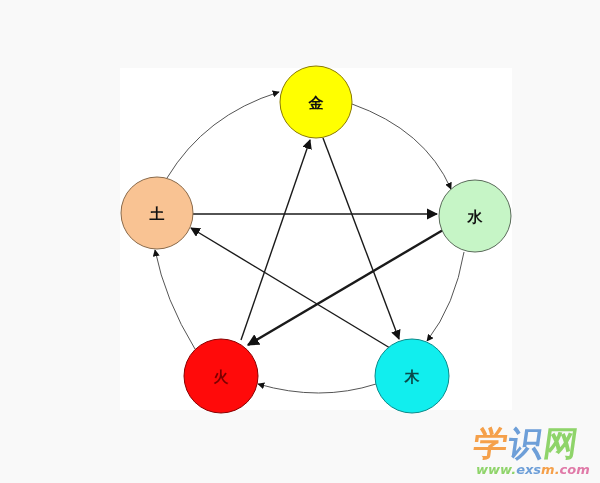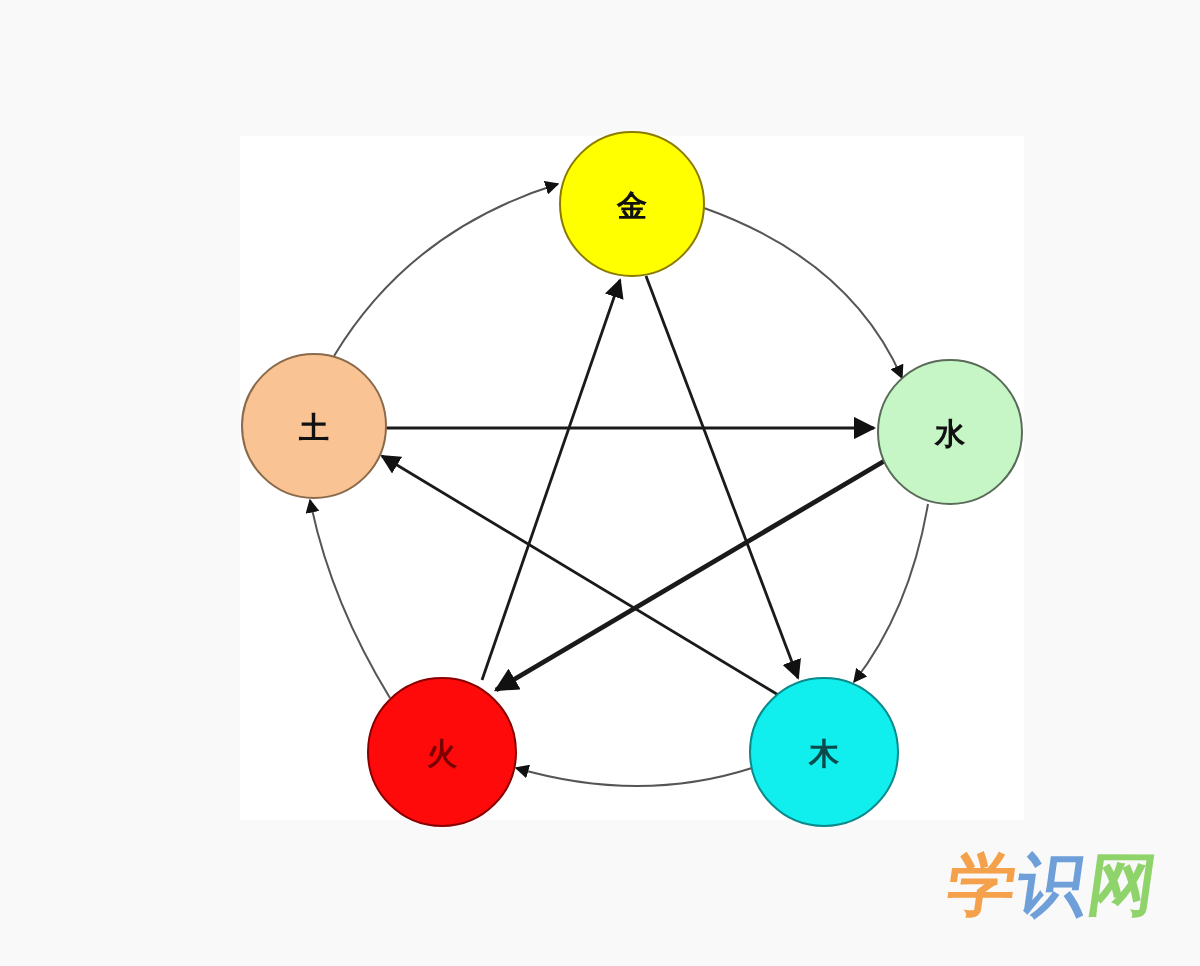--- a/index.html
+++ b/index.html
@@ -62,13 +62,16 @@
   <g>
     <circle cx="157" cy="213" r="36" fill="#f9c393" stroke="#8a6a4a" stroke-width="1"></circle>
     <text class="node-label" x="157" y="219" text-anchor="middle">土</text>
   </g>
 </svg>
 
 <div id="watermark">
   <div id="wm-title">
     <span style="color:#f5a04a">学</span><span style="color:#6e9fd8">识</span><span style="color:#8fd46a">网</span>
   </div>
+  <div id="wm-url">
+    <span style="color:#8fd46a">www.</span><span style="color:#6e9fd8">exs</span><span style="color:#f5a04a">m.</span><span style="color:#e07aa8">com</span>
+  </div>
 </div>
 
 </body></html>

